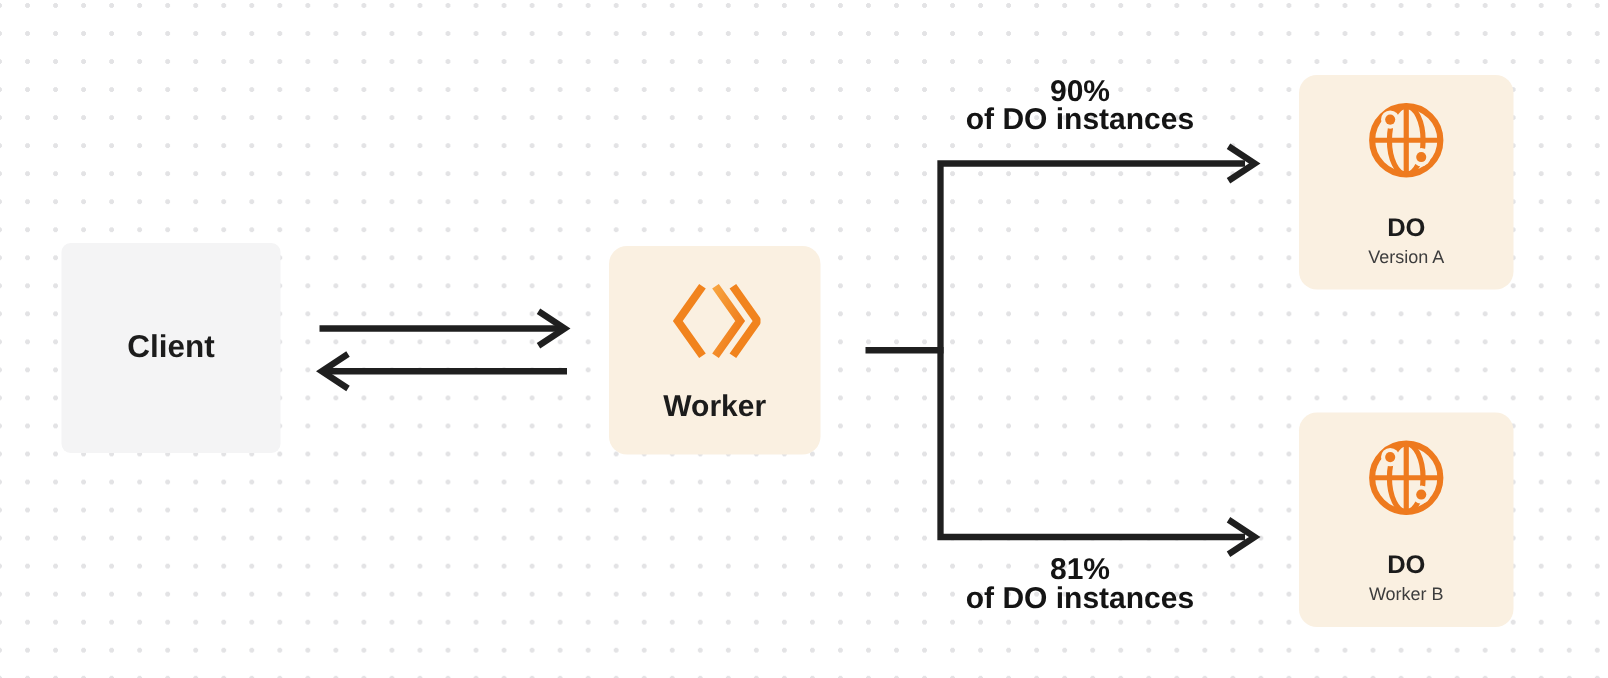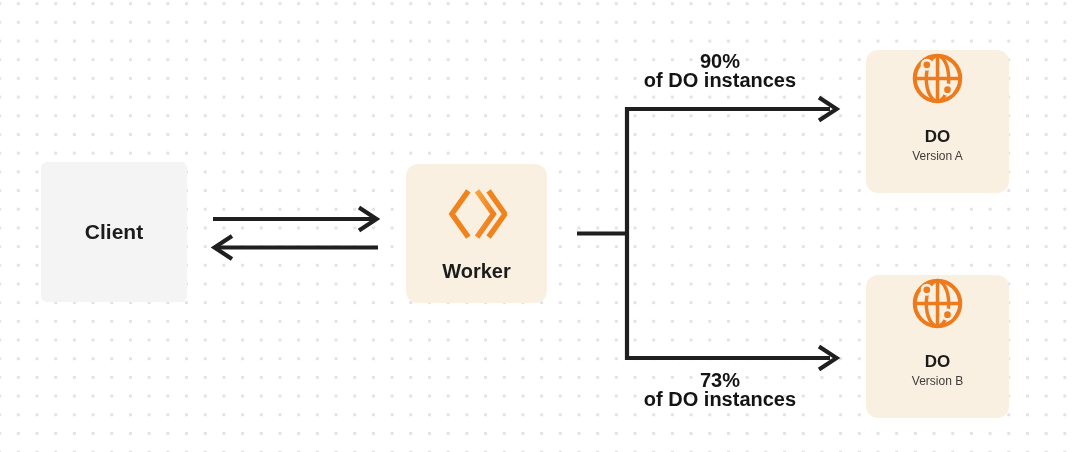--- a/index.html
+++ b/index.html
@@ -42,21 +42,21 @@
   .node-worker{
     left:406px;top:164px;width:141px;height:139px;
     background:var(--node-cream);border-radius:12px;
     padding-top:22px;
   }
   .node-worker .node-label{
     font-size:20px;font-weight:bold;color:var(--text-dark);margin-top:18px;
   }
   .node-do{
     width:143px;height:143px;background:var(--node-cream);border-radius:12px;
-    padding-top:2px;left:866px;
+    padding-top:17px;left:866px;
   }
   .node-do-a{top:50px;}
   .node-do-b{top:275px;}
   .do-title{font-size:17px;font-weight:bold;color:var(--text-dark);margin-top:23px;line-height:1;}
   .do-subtitle{font-size:12px;font-weight:400;color:var(--text-sub);margin-top:5px;line-height:1;}
   .branch-label{
     position:absolute;width:220px;text-align:center;
     font-size:20px;font-weight:bold;color:#141414;line-height:19px;
   }
   .branch-label-top{left:610px;top:52px;}
@@ -128,25 +128,25 @@
       <circle class="g-outer" cx="26" cy="26" r="22.3"></circle>
       <ellipse class="g-inner" cx="26" cy="26" rx="11" ry="22.3"></ellipse>
       <line class="g-inner" x1="26" y1="4" x2="26" y2="48"></line>
       <line class="g-inner" x1="4" y1="26" x2="48" y2="26"></line>
       <circle class="g-halo" cx="15.5" cy="12.5" r="6"></circle>
       <circle class="g-dot" cx="15.5" cy="12.5" r="3.3"></circle>
       <circle class="g-halo" cx="35.8" cy="37" r="6"></circle>
       <circle class="g-dot" cx="35.8" cy="37" r="3.3"></circle>
     </svg>
     <span class="do-title">DO</span>
-    <span class="do-subtitle">Version B</span>
+    <span class="do-subtitle">Worker B</span>
   </div>
 
   <div class="branch-label branch-label-top">
     <div>90%</div>
     <div>of DO instances</div>
   </div>
   <div class="branch-label branch-label-bottom">
-    <div>73%</div>
+    <div>81%</div>
     <div>of DO instances</div>
   </div>
 
 </div>
 
 </body></html>

